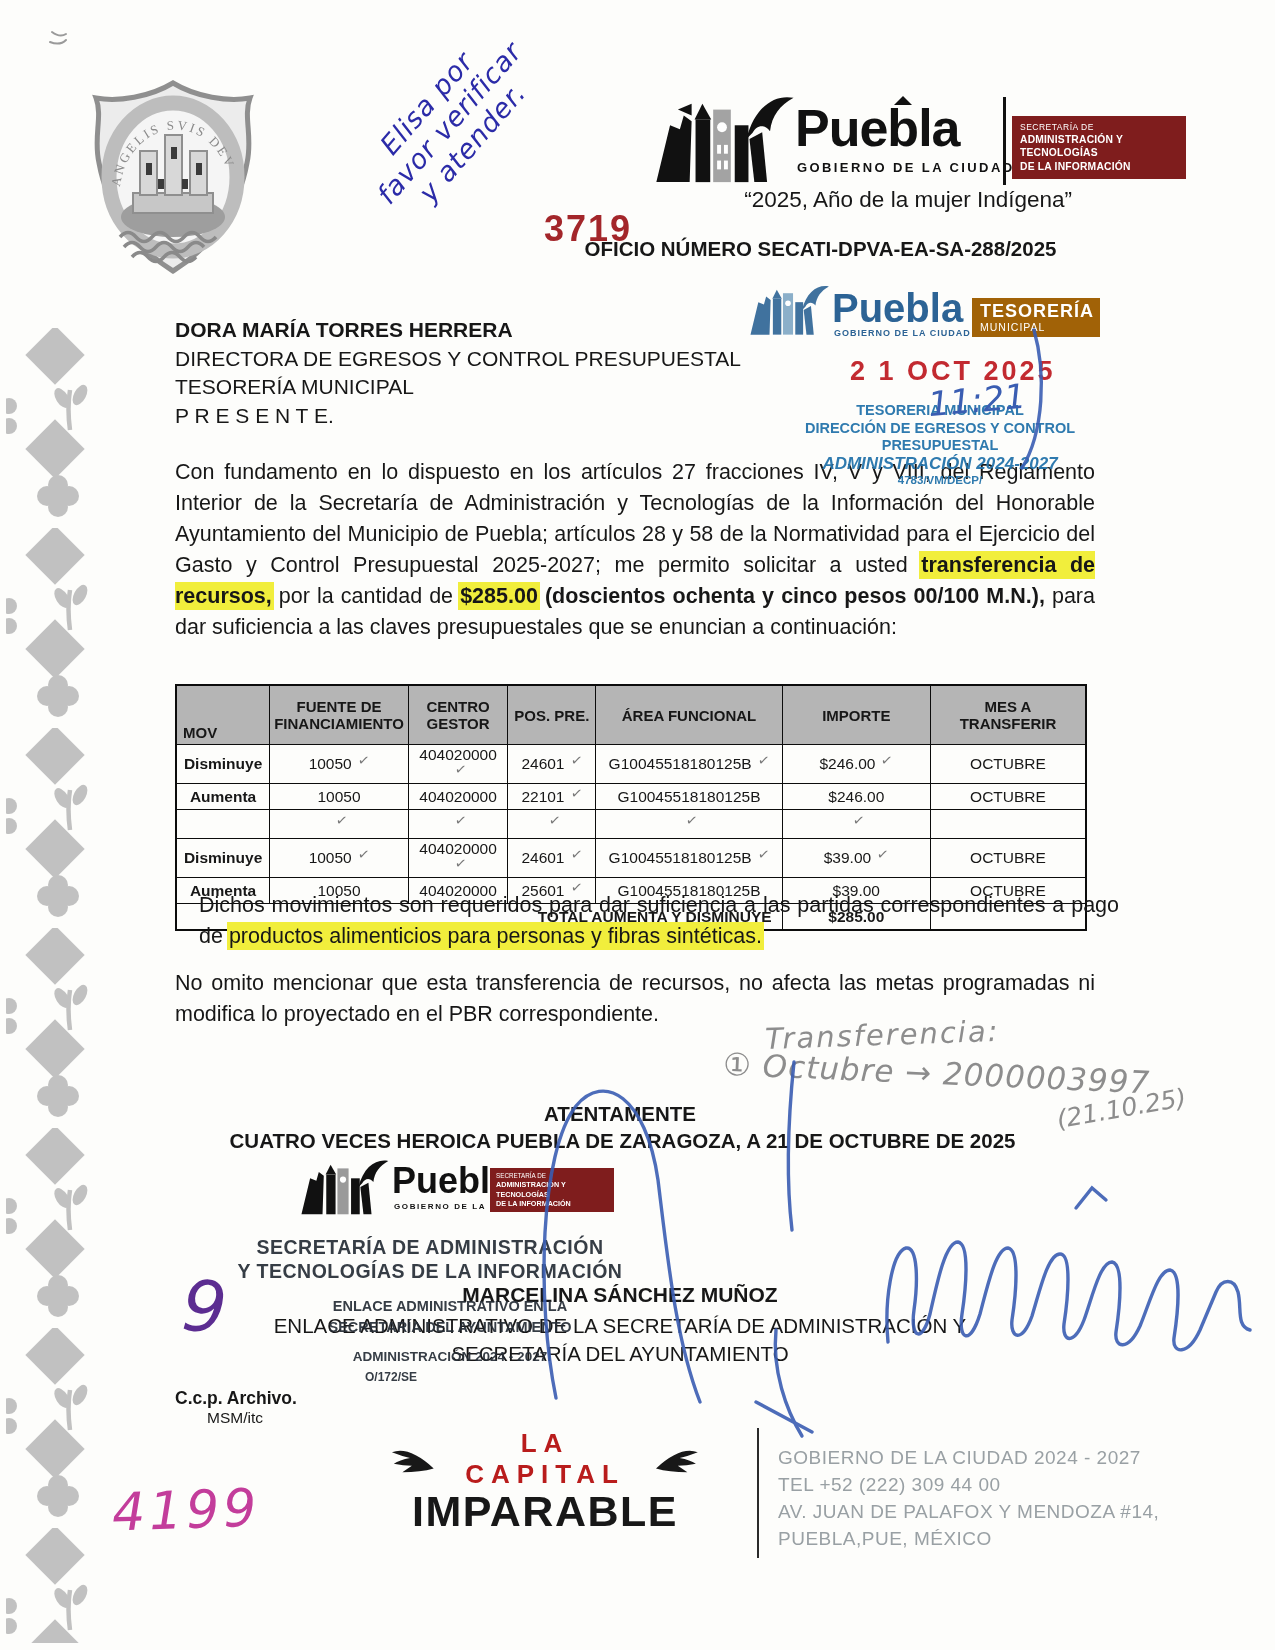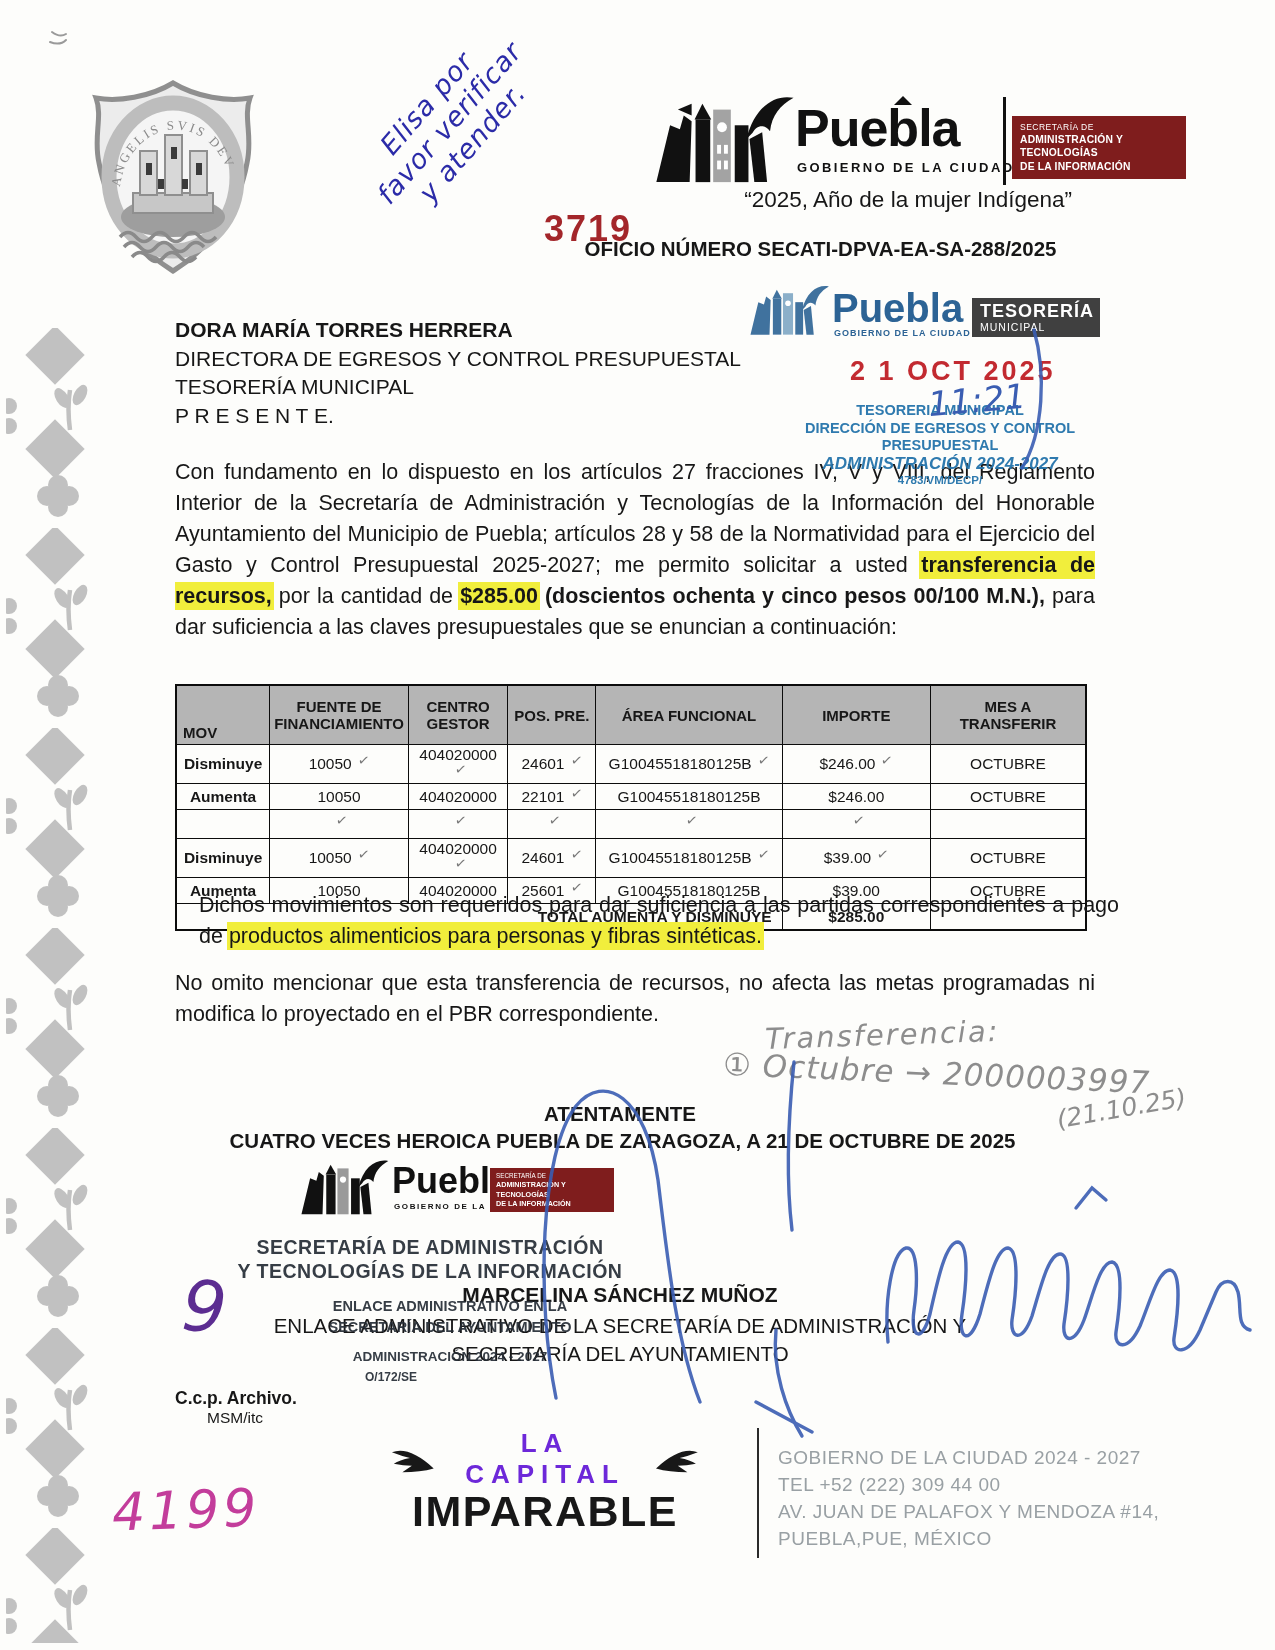--- a/index.html
+++ b/index.html
@@ -12,21 +12,21 @@
   .para{font-size:21.5px;line-height:31px;text-align:justify;z-index:5;}
   
   .wordmark{font-size:52px;font-weight:bold;letter-spacing:-1px;color:#111;position:relative;line-height:1;}
   .caret{position:absolute;width:0;height:0;border-left:9px solid transparent;border-right:9px solid transparent;border-bottom:9px solid #111;}
   .gob{font-size:13px;font-weight:bold;letter-spacing:2.4px;color:#111;}
   .deptbox{background:#7f1d1d;color:#fff;padding:6px 8px;line-height:1.3;}
   .deptbox .s1{font-size:8.5px;letter-spacing:.5px;}
   .deptbox .s2{font-size:10.3px;font-weight:bold;letter-spacing:.2px;}
   .st-word{font-size:40px;font-weight:bold;color:#2c6395;line-height:1;}
   .st-gob{font-size:9px;font-weight:bold;letter-spacing:1px;color:#2c6395;}
-  .st-box{background:#404040;color:#fff;padding:4px 8px;line-height:1.1;}
+  .st-box{background:#a16207;color:#fff;padding:4px 8px;line-height:1.1;}
   .st-box .t1{font-size:18px;font-weight:bold;letter-spacing:1px;}
   .st-box .t2{font-size:10.5px;letter-spacing:1px;}
   .st-lines{width:330px;text-align:center;color:#2574ab;font-weight:bold;line-height:17.5px;z-index:6;opacity:.95;}
   .st-lines .l{font-size:14.5px;}
   .st-lines .l4{font-size:17px;font-style:italic;}
   .st-lines .l5{font-size:11.5px;}
   .red-date{color:#c22a30;font-size:27px;font-weight:bold;letter-spacing:3px;z-index:6;}
   .red-folio{color:#a3262a;font-size:36px;font-weight:bold;letter-spacing:2px;font-family:Liberation Sans, sans-serif;z-index:6;}
   
   table.mv{border-collapse:collapse;width:912px;font-size:15.5px;z-index:5;position:absolute;background:transparent;}
@@ -47,21 +47,21 @@
   .blue-ink{color:#3a5db2;z-index:9;}
   .purple{color:#5c2d91;z-index:8;}
   .pink{color:#c33d9b;z-index:8;}
   
   .navy{color:#262d36;font-weight:bold;z-index:6;opacity:.92;}
   .signer{width:760px;text-align:center;z-index:5;}
   .signer .nm{font-size:21px;font-weight:bold;margin-bottom:5px;}
   .signer .tl{font-size:20.5px;line-height:27.5px;}
   
   .foot-gray{color:#99a0a4;font-size:19px;line-height:27px;letter-spacing:.5px;}
-  .cap-top{font-size:26px;font-weight:bold;letter-spacing:7px;color:#6d28d9;display:inline-block;}
+  .cap-top{font-size:26px;font-weight:bold;letter-spacing:7px;color:#b91c1c;display:inline-block;}
   .cap-bot{font-size:43px;font-weight:800;letter-spacing:1.5px;color:#181818;line-height:1;}
   .ink{position:absolute;left:0;top:0;z-index:40;pointer-events:none;}
 </style>
 </head>
 <body>
 
 <div class="page">
 
   <svg class="abs" style="left:6px;top:328px;" width="82" height="1315">
     <defs>

